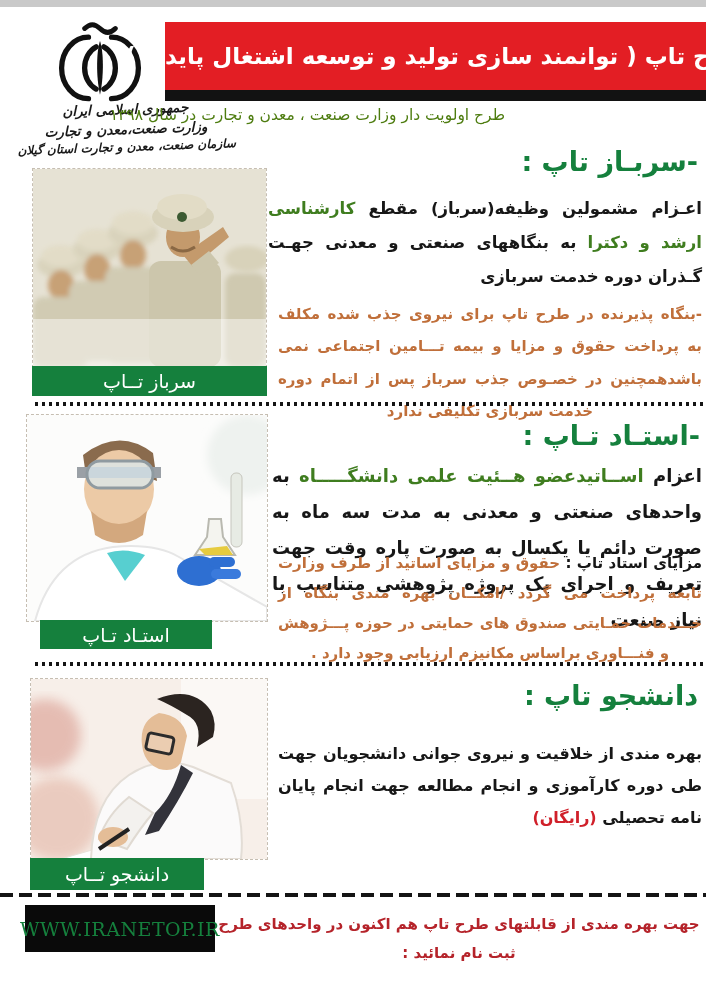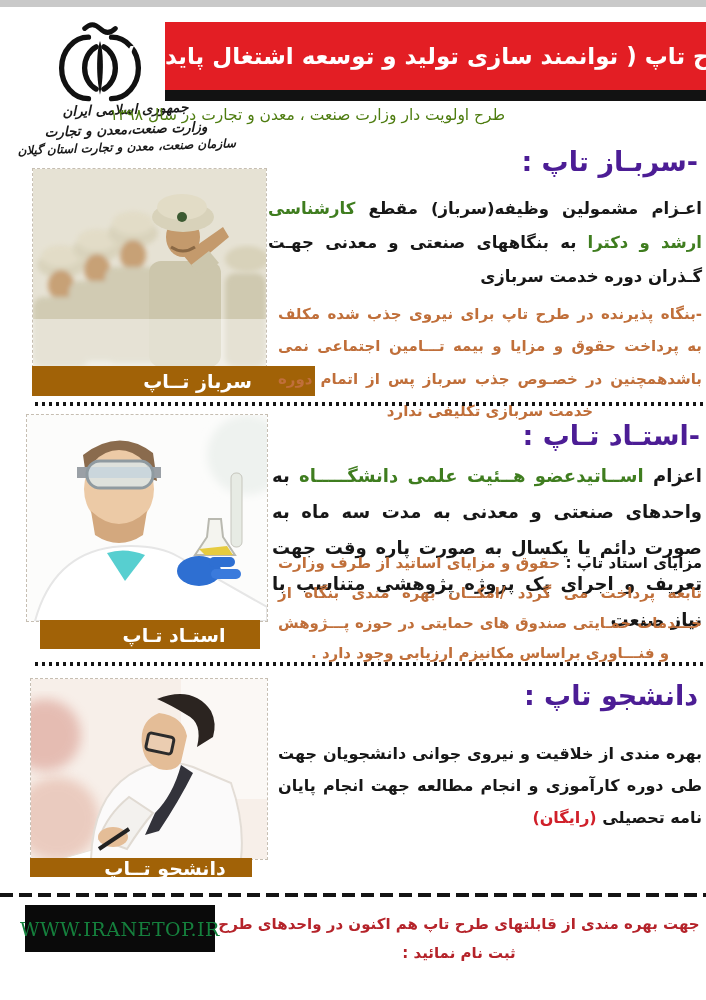--- a/index.html
+++ b/index.html
@@ -14,26 +14,26 @@
   .banner-text{color:#ffffff;font-size:23px;font-weight:bold;direction:rtl;white-space:nowrap;}
   .banner-underline{left:165px;top:90px;width:541px;height:11px;background:#121212;}
   .subtitle{right:201px;top:106px;direction:rtl;text-align:center;white-space:nowrap;
             font-size:15.5px;font-weight:normal;color:#4d7c0f;}
   .emblem{left:52px;top:18px;width:96px;height:82px;}
   .captions{left:0;top:100px;width:252px;text-align:center;direction:rtl;transform:rotate(-2deg);}
   .captions div{font-weight:bold;font-style:italic;color:#1a1a1a;line-height:1.45;}
   .cap1,.cap2{font-size:13.5px;}
   .cap3{font-size:12px;white-space:nowrap;}
   
-  .sec-heading{direction:rtl;color:#4c1d95;font-weight:bold;font-size:27px;white-space:nowrap;}
+  .sec-heading{direction:rtl;color:#15803d;font-weight:bold;font-size:27px;white-space:nowrap;}
   
   .photo{border:1px dashed #c6beb2;background:#fff;}
   .photo svg{display:block;width:100%;height:100%;}
-  .photo-label{background:#a16207;color:#ffffff;display:flex;align-items:center;justify-content:center;
-               font-size:19px;font-weight:bold;direction:rtl;padding-left:48px;}
+  .photo-label{background:#15803d;color:#ffffff;display:flex;align-items:center;justify-content:center;
+               font-size:19px;font-weight:normal;direction:rtl;}
   
   .para{direction:rtl;text-align:justify;font-weight:bold;}
   .p-black{color:#171717;}
   .green{color:#3f7d1f;}
   .red-hl{color:#d0202a;}
   .orange{color:#c06f3a;}
   .last-right{text-align-last:right;}
   .last-center{text-align-last:center;}
   
   .dotted-sep{height:4px;background:repeating-linear-gradient(90deg,#141414 0 3px,transparent 3px 7px);}
@@ -172,21 +172,21 @@
       <path d="M60,180 q2,-60 38,-84 q30,-20 64,-8 l38,16 q14,40 10,76 Z" fill="#fbfafa" stroke="#e3ddd6" stroke-width="2"></path>
       <path d="M126,20 q36,-14 54,12 q6,12 2,26 l-16,10 q6,-24 -10,-32 q-16,-10 -30,-16 Z" fill="#2b2420"></path>
       <path d="M128,34 q-20,8 -17,32 q2,18 17,24 q16,4 22,-7 l6,-26 q-4,-20 -28,-23 Z" fill="#e4bd97"></path>
       <rect x="116" y="56" width="26" height="17" rx="3" fill="#ffffff" fill-opacity="0.25" stroke="#2b2b2b" stroke-width="3" transform="rotate(12 129 64)"></rect>
       <path d="M150,86 q-8,30 -26,48 l-10,22 l14,-4 q20,-30 34,-58 Z" fill="#33333b"></path>
       <path d="M98,118 q-22,18 -30,42 l28,10 q14,-22 26,-36 Z" fill="#f3f1ee" stroke="#e0dad2" stroke-width="2"></path>
       <ellipse cx="82" cy="158" rx="15" ry="10" fill="#e4bd97"></ellipse>
       <line x1="68" y1="170" x2="98" y2="150" stroke="#222" stroke-width="4"></line>
     </svg>
   </div>
-  <div class="abs photo-label" style="left:30px;top:858px;width:174px;height:19px;">دانشجو تــاپ</div>
+  <div class="abs photo-label" style="left:30px;top:858px;width:174px;height:32px;">دانشجو تــاپ</div>
 
   <div class="abs para p-black last-right" style="left:278px;top:738px;width:424px;font-size:16px;line-height:2.0;"><span>بهره مندی از خلاقیت و نیروی جوانی  دانشجویان جهت  طی دوره کارآموزی و انجام مطالعه جهت انجام پایان نامه تحصیلی </span><span class="red-hl">(رایگان)</span><span></span></div>
 
   <div class="abs dashed-sep" style="left:0;top:893px;width:706px;"></div>
 
   <div class="abs webbox">
     <span class="weburl">WWW.IRANETOP.IR</span>
   </div>
   <div class="abs cta">جهت بهره مندی از قابلتهای طرح تاپ  هم اکنون در واحدهای طرح ثبت نام نمائید :</div>
 

